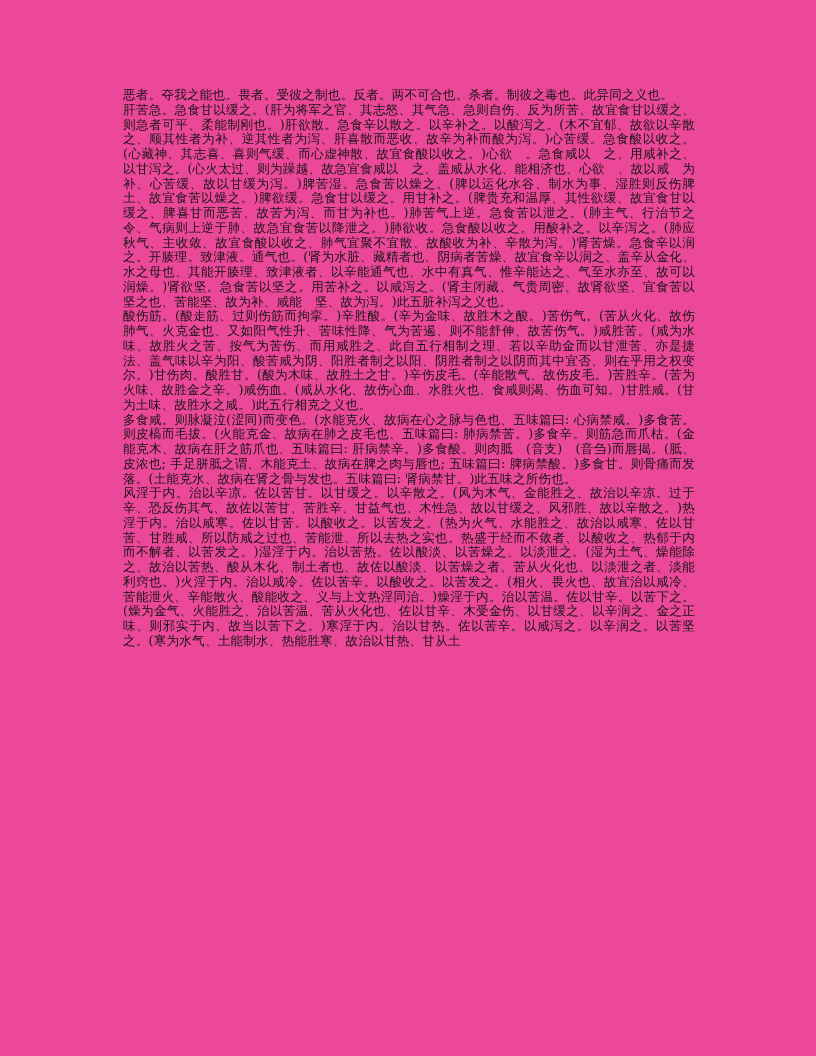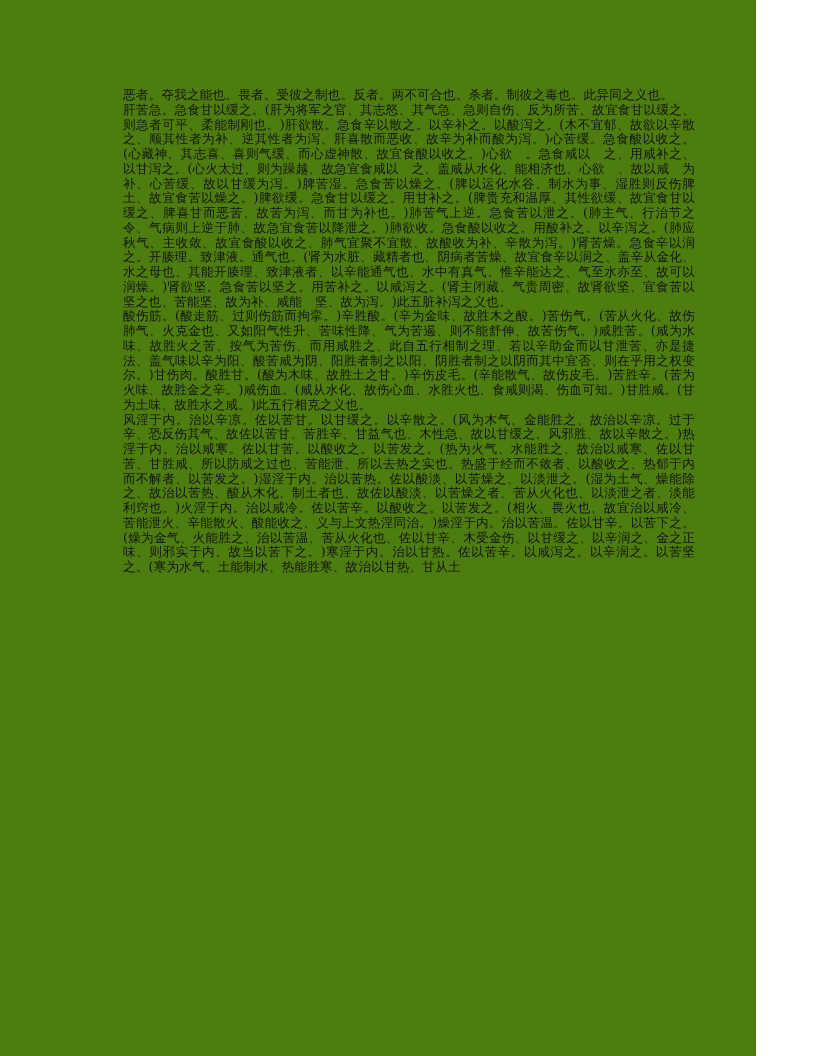--- a/index.html
+++ b/index.html
@@ -2,23 +2,23 @@
 <html><head>
 <meta charset="utf-8">
 <style>
   html, body {
     margin: 0;
     padding: 0;
     background: #ffffff;
   }
   .page {
     position: relative;
-    width: 756px;
+    width: 816px;
     height: 1056px;
-    background: #4d7c0f;
+    background: #ec4899;
     overflow: hidden;
     font-family: "DejaVu Serif", "Liberation Serif", serif;
   }
   .content {
     position: absolute;
     left: 123px;
     top: 88px;
     width: 572px;
     color: #141414;
   }
@@ -34,15 +34,16 @@
   }
 </style>
 </head>
 <body>
 
 <div class="page">
   <div class="content">
     <p class="para">恶者。夺我之能也。畏者。受彼之制也。反者。两不可合也。杀者。制彼之毒也。此异同之义也。</p>
     <p class="para">肝苦急。急食甘以缓之。(肝为将军之官、其志怒、其气急、急则自伤、反为所苦、故宜食甘以缓之、则急者可平、柔能制刚也。)肝欲散。急食辛以散之。以辛补之。以酸泻之。(木不宜郁、故欲以辛散之、顺其性者为补、逆其性者为泻、肝喜散而恶收、故辛为补而酸为泻。)心苦缓。急食酸以收之。(心藏神、其志喜、喜则气缓、而心虚神散、故宜食酸以收之。)心欲　。急食咸以　之、用咸补之、以甘泻之。(心火太过、则为躁越、故急宜食咸以　之、盖咸从水化、能相济也、心欲　、故以咸　为补、心苦缓、故以甘缓为泻。)脾苦湿。急食苦以燥之。(脾以运化水谷、制水为事、湿胜则反伤脾土、故宜食苦以燥之。)脾欲缓。急食甘以缓之。用甘补之。(脾贵充和温厚、其性欲缓、故宜食甘以缓之、脾喜甘而恶苦、故苦为泻、而甘为补也。)肺苦气上逆。急食苦以泄之。(肺主气、行治节之令、气病则上逆于肺、故急宜食苦以降泄之。)肺欲收。急食酸以收之。用酸补之。以辛泻之。(肺应秋气、主收敛、故宜食酸以收之、肺气宜聚不宜散、故酸收为补、辛散为泻。)肾苦燥。急食辛以润之。开腠理。致津液。通气也。(肾为水脏、藏精者也、阴病者苦燥、故宜食辛以润之、盖辛从金化、水之母也、其能开腠理、致津液者、以辛能通气也、水中有真气、惟辛能达之、气至水亦至、故可以润燥。)肾欲坚。急食苦以坚之。用苦补之。以咸泻之。(肾主闭藏、气贵周密、故肾欲坚、宜食苦以坚之也、苦能坚、故为补、咸能　坚、故为泻。)此五脏补泻之义也。</p>
     <p class="para">酸伤筋。(酸走筋、过则伤筋而拘挛。)辛胜酸。(辛为金味、故胜木之酸。)苦伤气。(苦从火化、故伤肺气、火克金也、又如阳气性升、苦味性降、气为苦遏、则不能舒伸、故苦伤气。)咸胜苦。(咸为水味、故胜火之苦、按气为苦伤、而用咸胜之、此自五行相制之理、若以辛助金而以甘泄苦、亦是捷法、盖气味以辛为阳、酸苦咸为阴、阳胜者制之以阳、阴胜者制之以阴而其中宜否、则在乎用之权变尔。)甘伤肉。酸胜甘。(酸为木味、故胜土之甘。)辛伤皮毛。(辛能散气、故伤皮毛。)苦胜辛。(苦为火味、故胜金之辛。)咸伤血。(咸从水化、故伤心血、水胜火也、食咸则渴、伤血可知。)甘胜咸。(甘为土味、故胜水之咸。)此五行相克之义也。</p>
+    <p class="para">多食咸。则脉凝泣(涩同)而变色。(水能克火、故病在心之脉与色也、五味篇曰: 心病禁咸。)多食苦。则皮槁而毛拔。(火能克金、故病在肺之皮毛也、五味篇曰: 肺病禁苦。)多食辛。则筋急而爪枯。(金能克木、故病在肝之筋爪也、五味篇曰: 肝病禁辛。)多食酸。则肉胝　(音支)　(音刍)而唇揭。(胝、皮浓也; 手足胼胝之谓、木能克土、故病在脾之肉与唇也; 五味篇曰: 脾病禁酸。)多食甘。则骨痛而发落。(土能克水、故病在肾之骨与发也。五味篇曰: 肾病禁甘。)此五味之所伤也。</p>
     <p class="para">风淫于内。治以辛凉。佐以苦甘。以甘缓之。以辛散之。(风为木气、金能胜之、故治以辛凉。过于辛、恐反伤其气、故佐以苦甘、苦胜辛、甘益气也、木性急、故以甘缓之、风邪胜、故以辛散之。)热淫于内。治以咸寒。佐以甘苦。以酸收之。以苦发之。(热为火气、水能胜之、故治以咸寒、佐以甘苦、甘胜咸、所以防咸之过也、苦能泄、所以去热之实也。热盛于经而不敛者、以酸收之、热郁于内而不解者、以苦发之。)湿淫于内。治以苦热。佐以酸淡、以苦燥之、以淡泄之。(湿为土气、燥能除之、故治以苦热、酸从木化、制土者也、故佐以酸淡、以苦燥之者、苦从火化也、以淡泄之者、淡能利窍也。)火淫于内。治以咸冷。佐以苦辛。以酸收之。以苦发之。(相火、畏火也、故宜治以咸冷、苦能泄火、辛能散火、酸能收之、义与上文热淫同治。)燥淫于内。治以苦温。佐以甘辛。以苦下之。(燥为金气、火能胜之、治以苦温、苦从火化也、佐以甘辛、木受金伤、以甘缓之、以辛润之、金之正味、则邪实于内、故当以苦下之。)寒淫于内。治以甘热。佐以苦辛。以咸泻之。以辛润之。以苦坚之。(寒为水气、土能制水、热能胜寒、故治以甘热、甘从土</p>
   </div>
 </div>
 
 </body></html>

